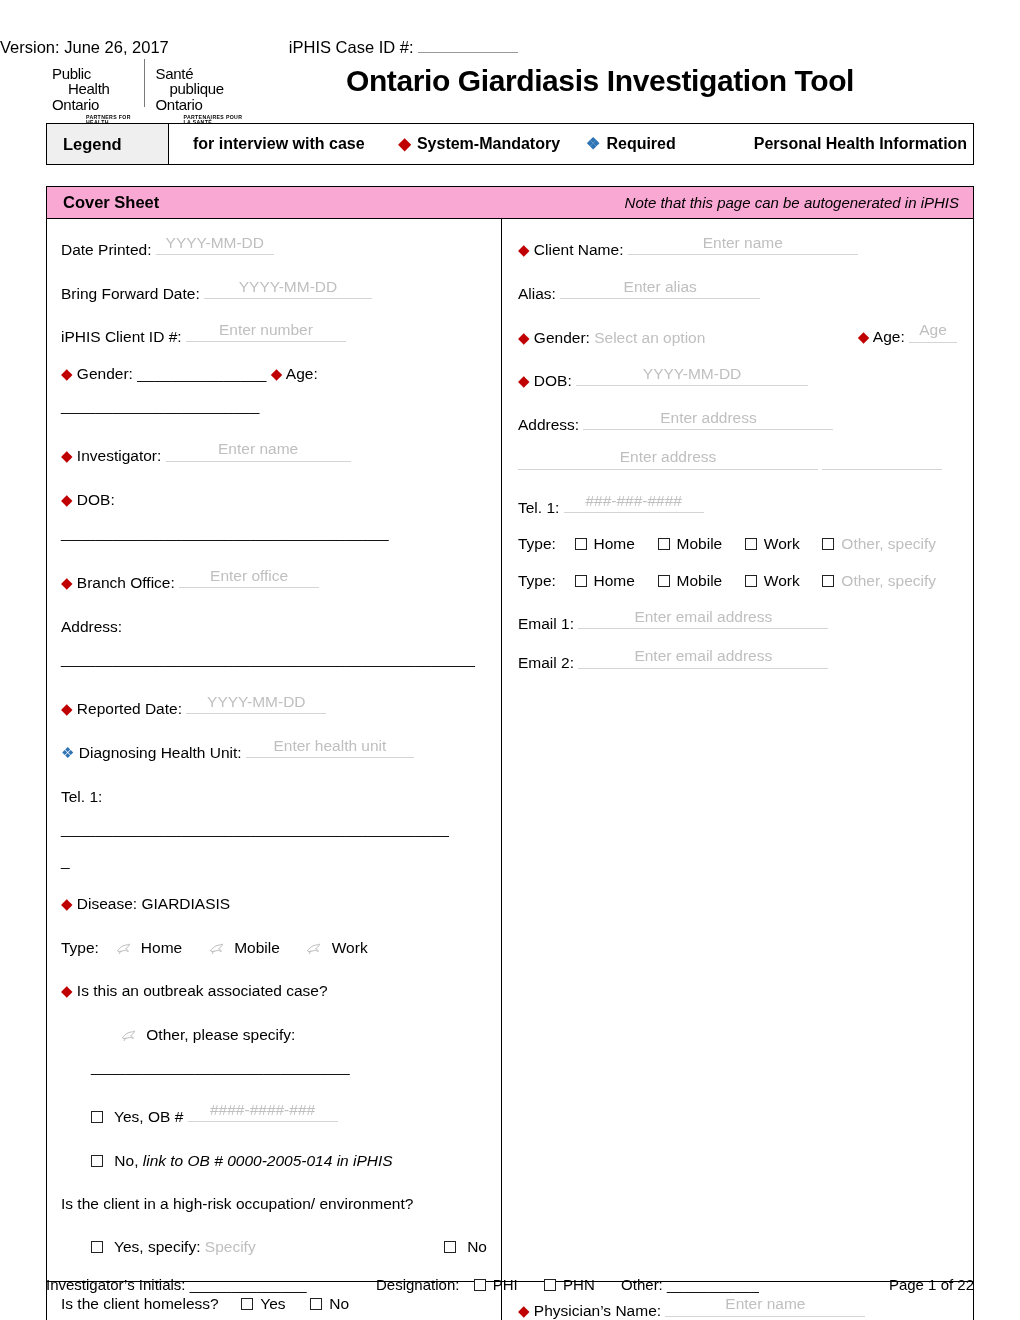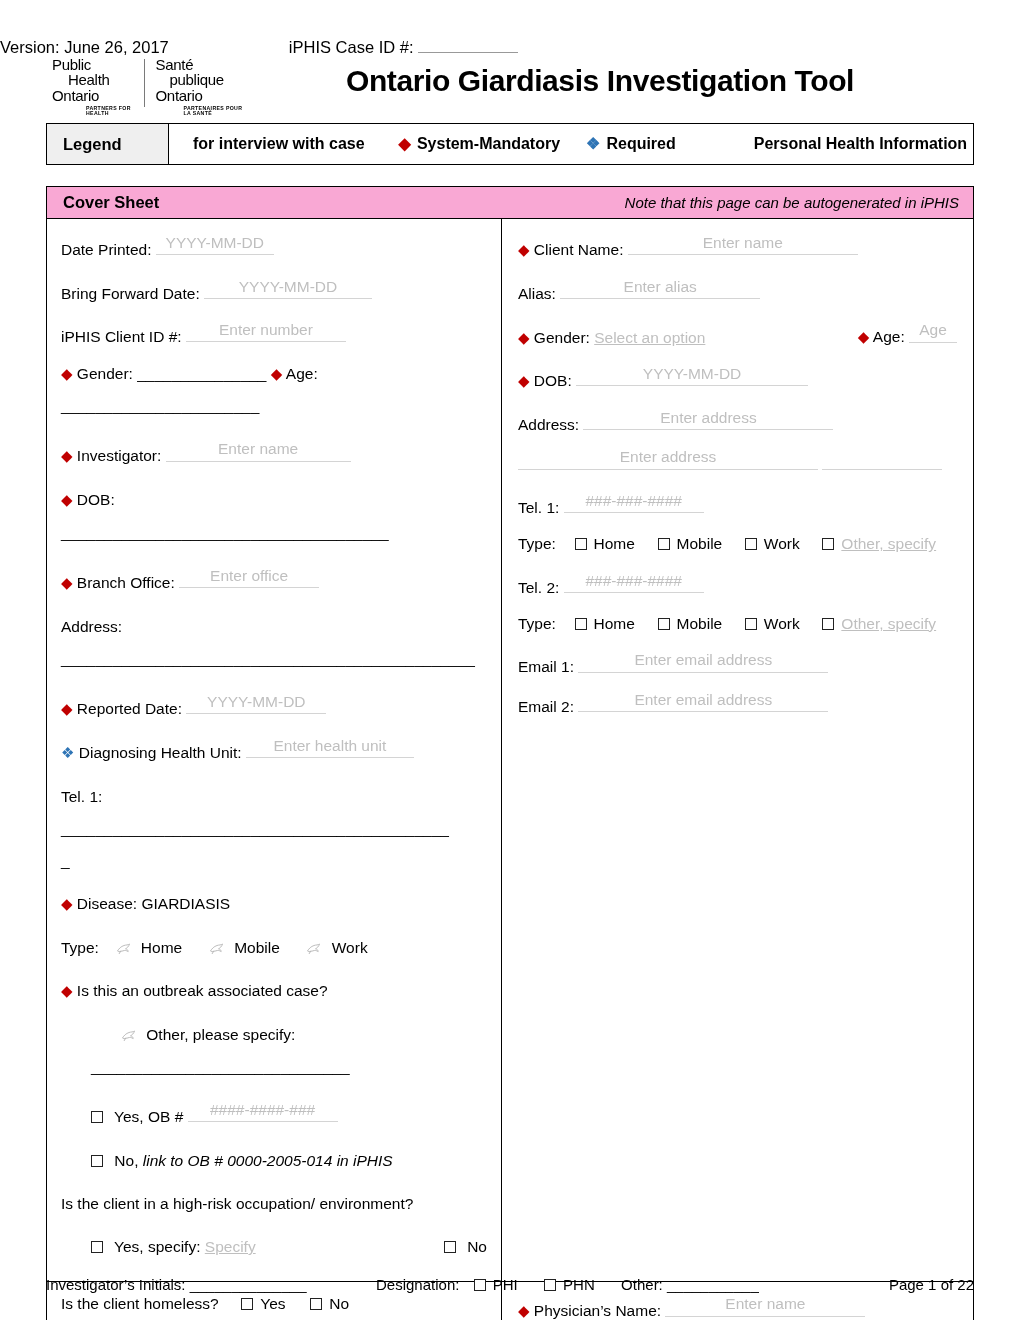--- a/index.html
+++ b/index.html
@@ -30,21 +30,21 @@
   }
   .topline .blank { display: inline-block; border-bottom: 1px solid #999; width: 100px; }
 
   .logo {
     position: absolute;
     top: 57px; left: 52px;
     width: 195px; height: 56px;
     display: flex;
     align-items: flex-start;
   }
-  .logo-col { font-family: "Liberation Sans", sans-serif; line-height: 1.02; }
+  .logo-col { font-family: "Liberation Sans", sans-serif; line-height: 1.02; margin-top: 9px; }
   .logo-col .l1 { font-size: 15px; letter-spacing: -0.3px; }
   .logo-col .l2 { font-size: 15px; letter-spacing: -0.3px; padding-left: 16px; }
   .logo-col .l3 { font-size: 15px; letter-spacing: -0.3px; }
   .logo-col .tag { font-size: 5.2px; font-weight: bold; letter-spacing: 0.35px; padding-left: 34px; padding-top: 3px; }
   .logo-col.fr .l1 { padding-left: 0; }
   .logo-col.fr .l2 { padding-left: 14px; }
   .logo-col.fr .tag { padding-left: 28px; }
   .logo-sep { width: 1px; background: #7a7a7a; height: 48px; margin: 2px 11px 0 11px; }
 
   .maintitle {
@@ -117,21 +117,21 @@
   .sheet-head .n { font-size: 15px; font-style: italic; }
 
   .cols { display: flex; align-items: stretch; }
   .col-l { width: 455px; border-right: 1.6px solid #000; box-sizing: border-box; padding: 12px 14px 10px 14px; }
   .col-r { flex: 1; box-sizing: border-box; padding: 12px 16px 10px 16px; }
 
   .row { font-size: 15.5px; line-height: 1.5; margin-bottom: 13px; position: relative; }
   .row.tight { margin-bottom: 9px; }
   .row.wide { margin-bottom: 20px; }
 
-  .ph { color: #bfbfbf; text-decoration: underline; }
+  .ph { color: #bfbfbf; }
   
   .fill {
     display: inline-block;
     border-bottom: 1px solid #d4d4d4;
     color: #bfbfbf;
     text-align: center;
     vertical-align: baseline;
     white-space: nowrap;
     overflow: hidden;
   }
@@ -464,24 +464,20 @@
           <span style="display:inline-block;width:14px"></span>
           <span>
             <span class="chk"></span><span>Work</span>
           </span>
           <span style="display:inline-block;width:14px"></span>
           <span>
             <span class="chk"></span><span class="ph">Other, specify</span>
           </span>
         </div>
 
-        <div class="row">
-          <span>Tel. 2:</span>
-          <span class="fill" style="width:140px">###-###-####</span>
-        </div>
 
         <div class="row" style="margin-left:-16px;padding-left:16px">
           <span>Type:</span>
           <span style="display:inline-block;width:10px"></span>
           <span>
             <span class="chk"></span><span>Home</span>
           </span>
           <span style="display:inline-block;width:14px"></span>
           <span>
             <span class="chk"></span><span>Mobile</span>

